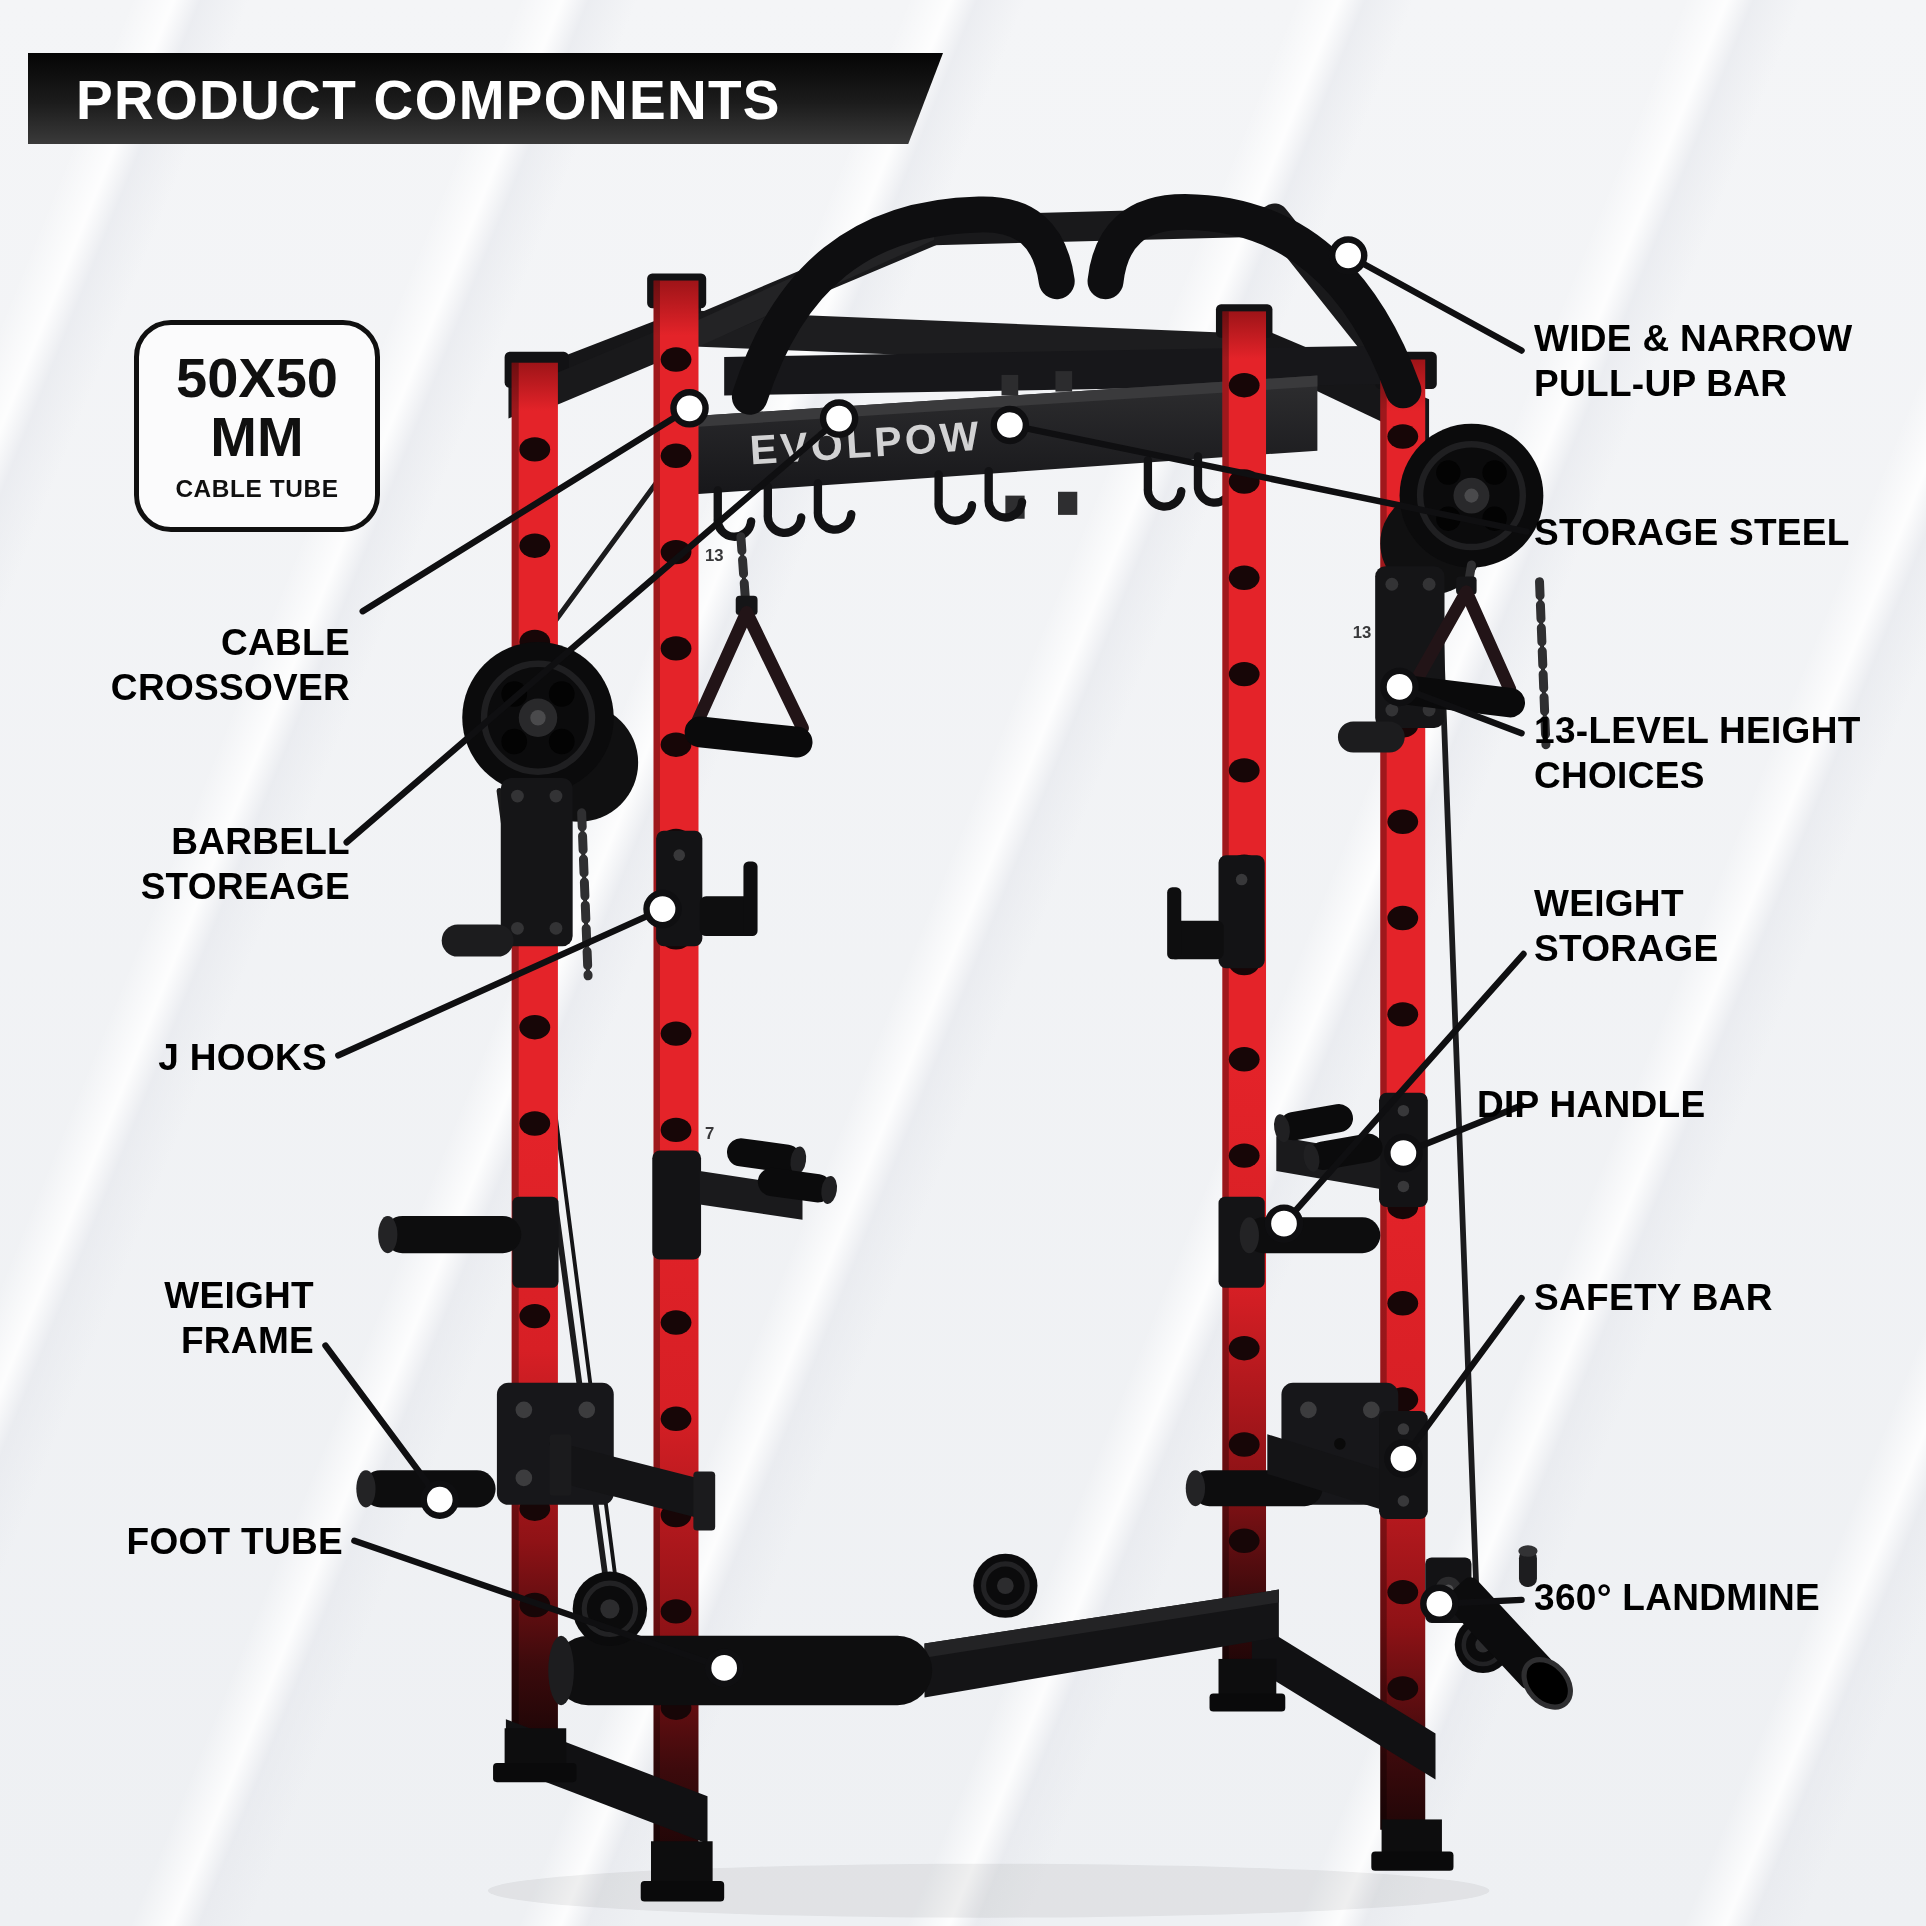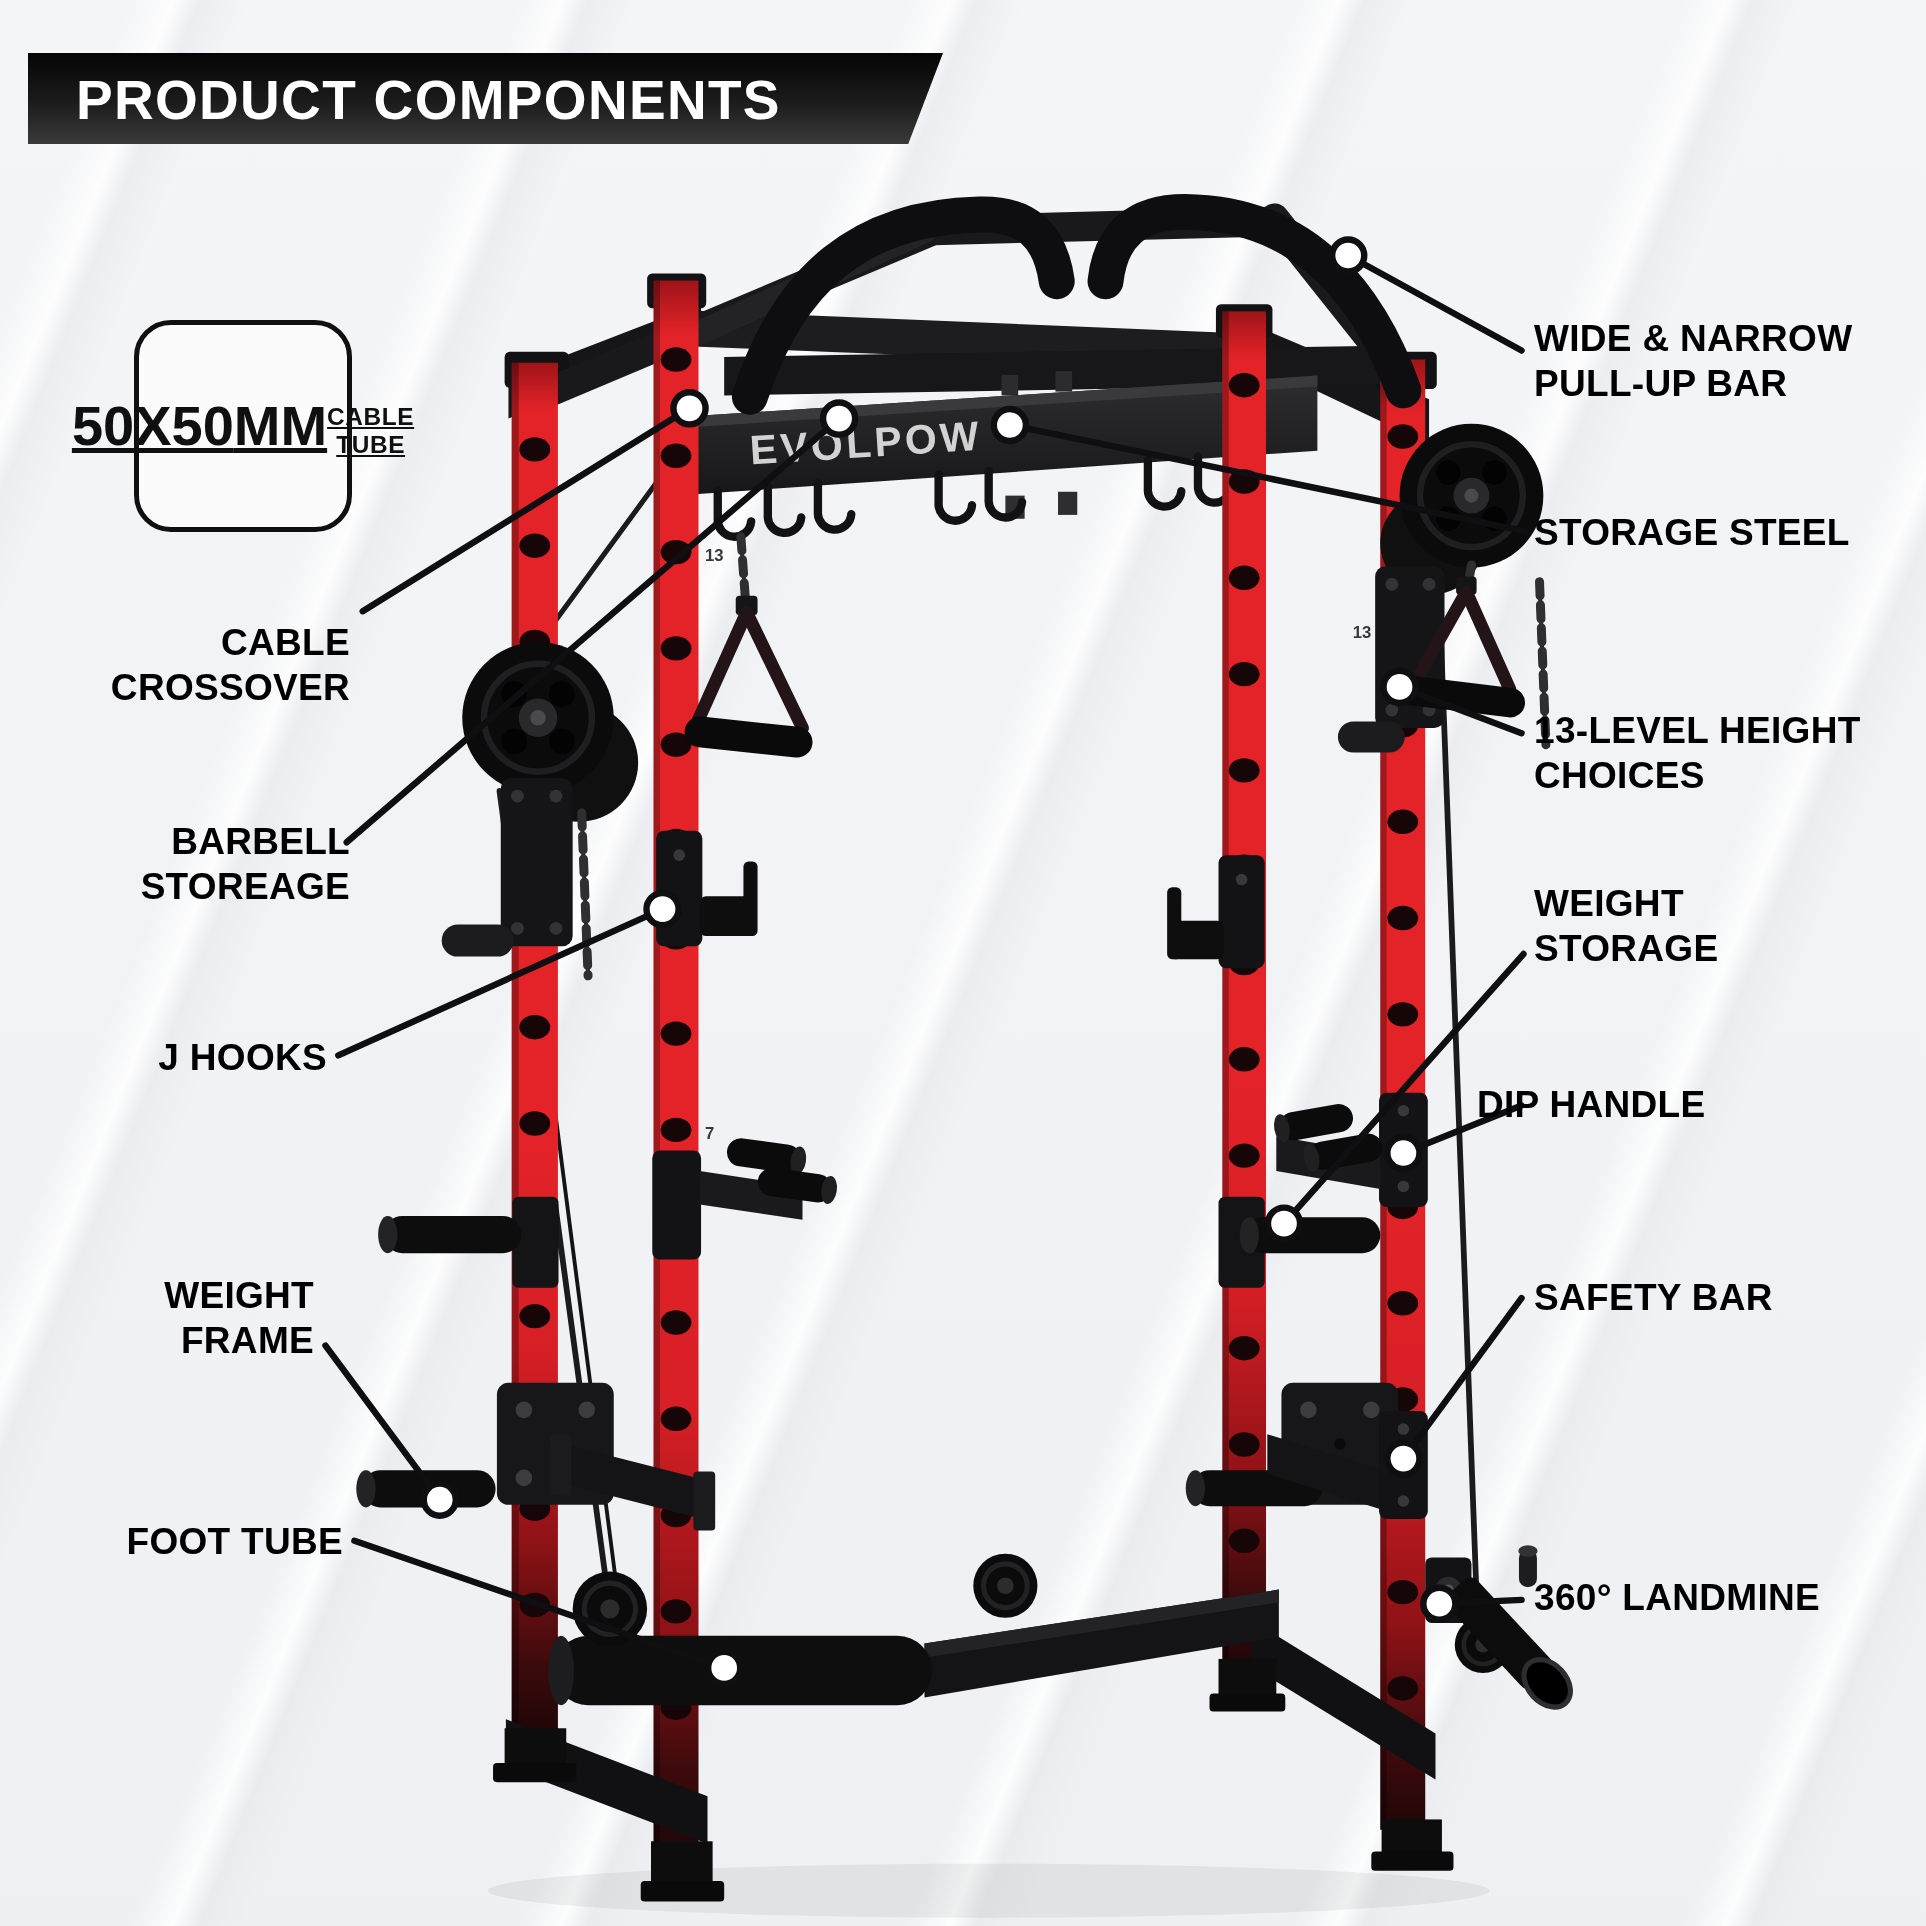--- a/index.html
+++ b/index.html
@@ -18,24 +18,24 @@
     position:absolute;left:28px;top:53px;width:915px;height:91px;
     background:linear-gradient(180deg,#050505 0%,#1c1c1c 55%,#3a3a3a 100%);
     clip-path:polygon(0 0,100% 0,96.2% 100%,0 100%);
   }
   .banner-title{
     position:absolute;left:48px;top:0;height:91px;line-height:94px;
     color:#ffffff;font-size:55px;font-weight:700;letter-spacing:1.3px;white-space:nowrap;
     transform:scaleY(1.02);
   }
   .badge{
-    position:absolute;left:134px;top:320px;width:218px;height:212px;
+    position:absolute;left:134px;top:320px;width:246px;height:212px;
     background:#fbfbfc;border:5.1px solid #101010;border-radius:37px;
-    box-sizing:border-box;display:flex;flex-direction:row;align-items:center;justify-content:center;
-    color:#101010;text-align:center;text-decoration:underline;
+    box-sizing:border-box;display:flex;flex-direction:column;align-items:center;justify-content:center;
+    color:#101010;text-align:center;
   }
   .badge-big{font-size:56px;font-weight:700;line-height:1.04;letter-spacing:0px;}
   .badge-small{font-size:24.4px;font-weight:700;letter-spacing:0.6px;margin-top:9px;}
   .callout{
     position:absolute;font-weight:700;font-size:37px;line-height:1.22;
     color:#000000;letter-spacing:0.3px;white-space:nowrap;z-index:5;
   }
   .callout.cl-left{text-align:right;}
   .callout.cl-right{text-align:left;}
   svg.rack{position:absolute;left:0;top:0;z-index:2;}

